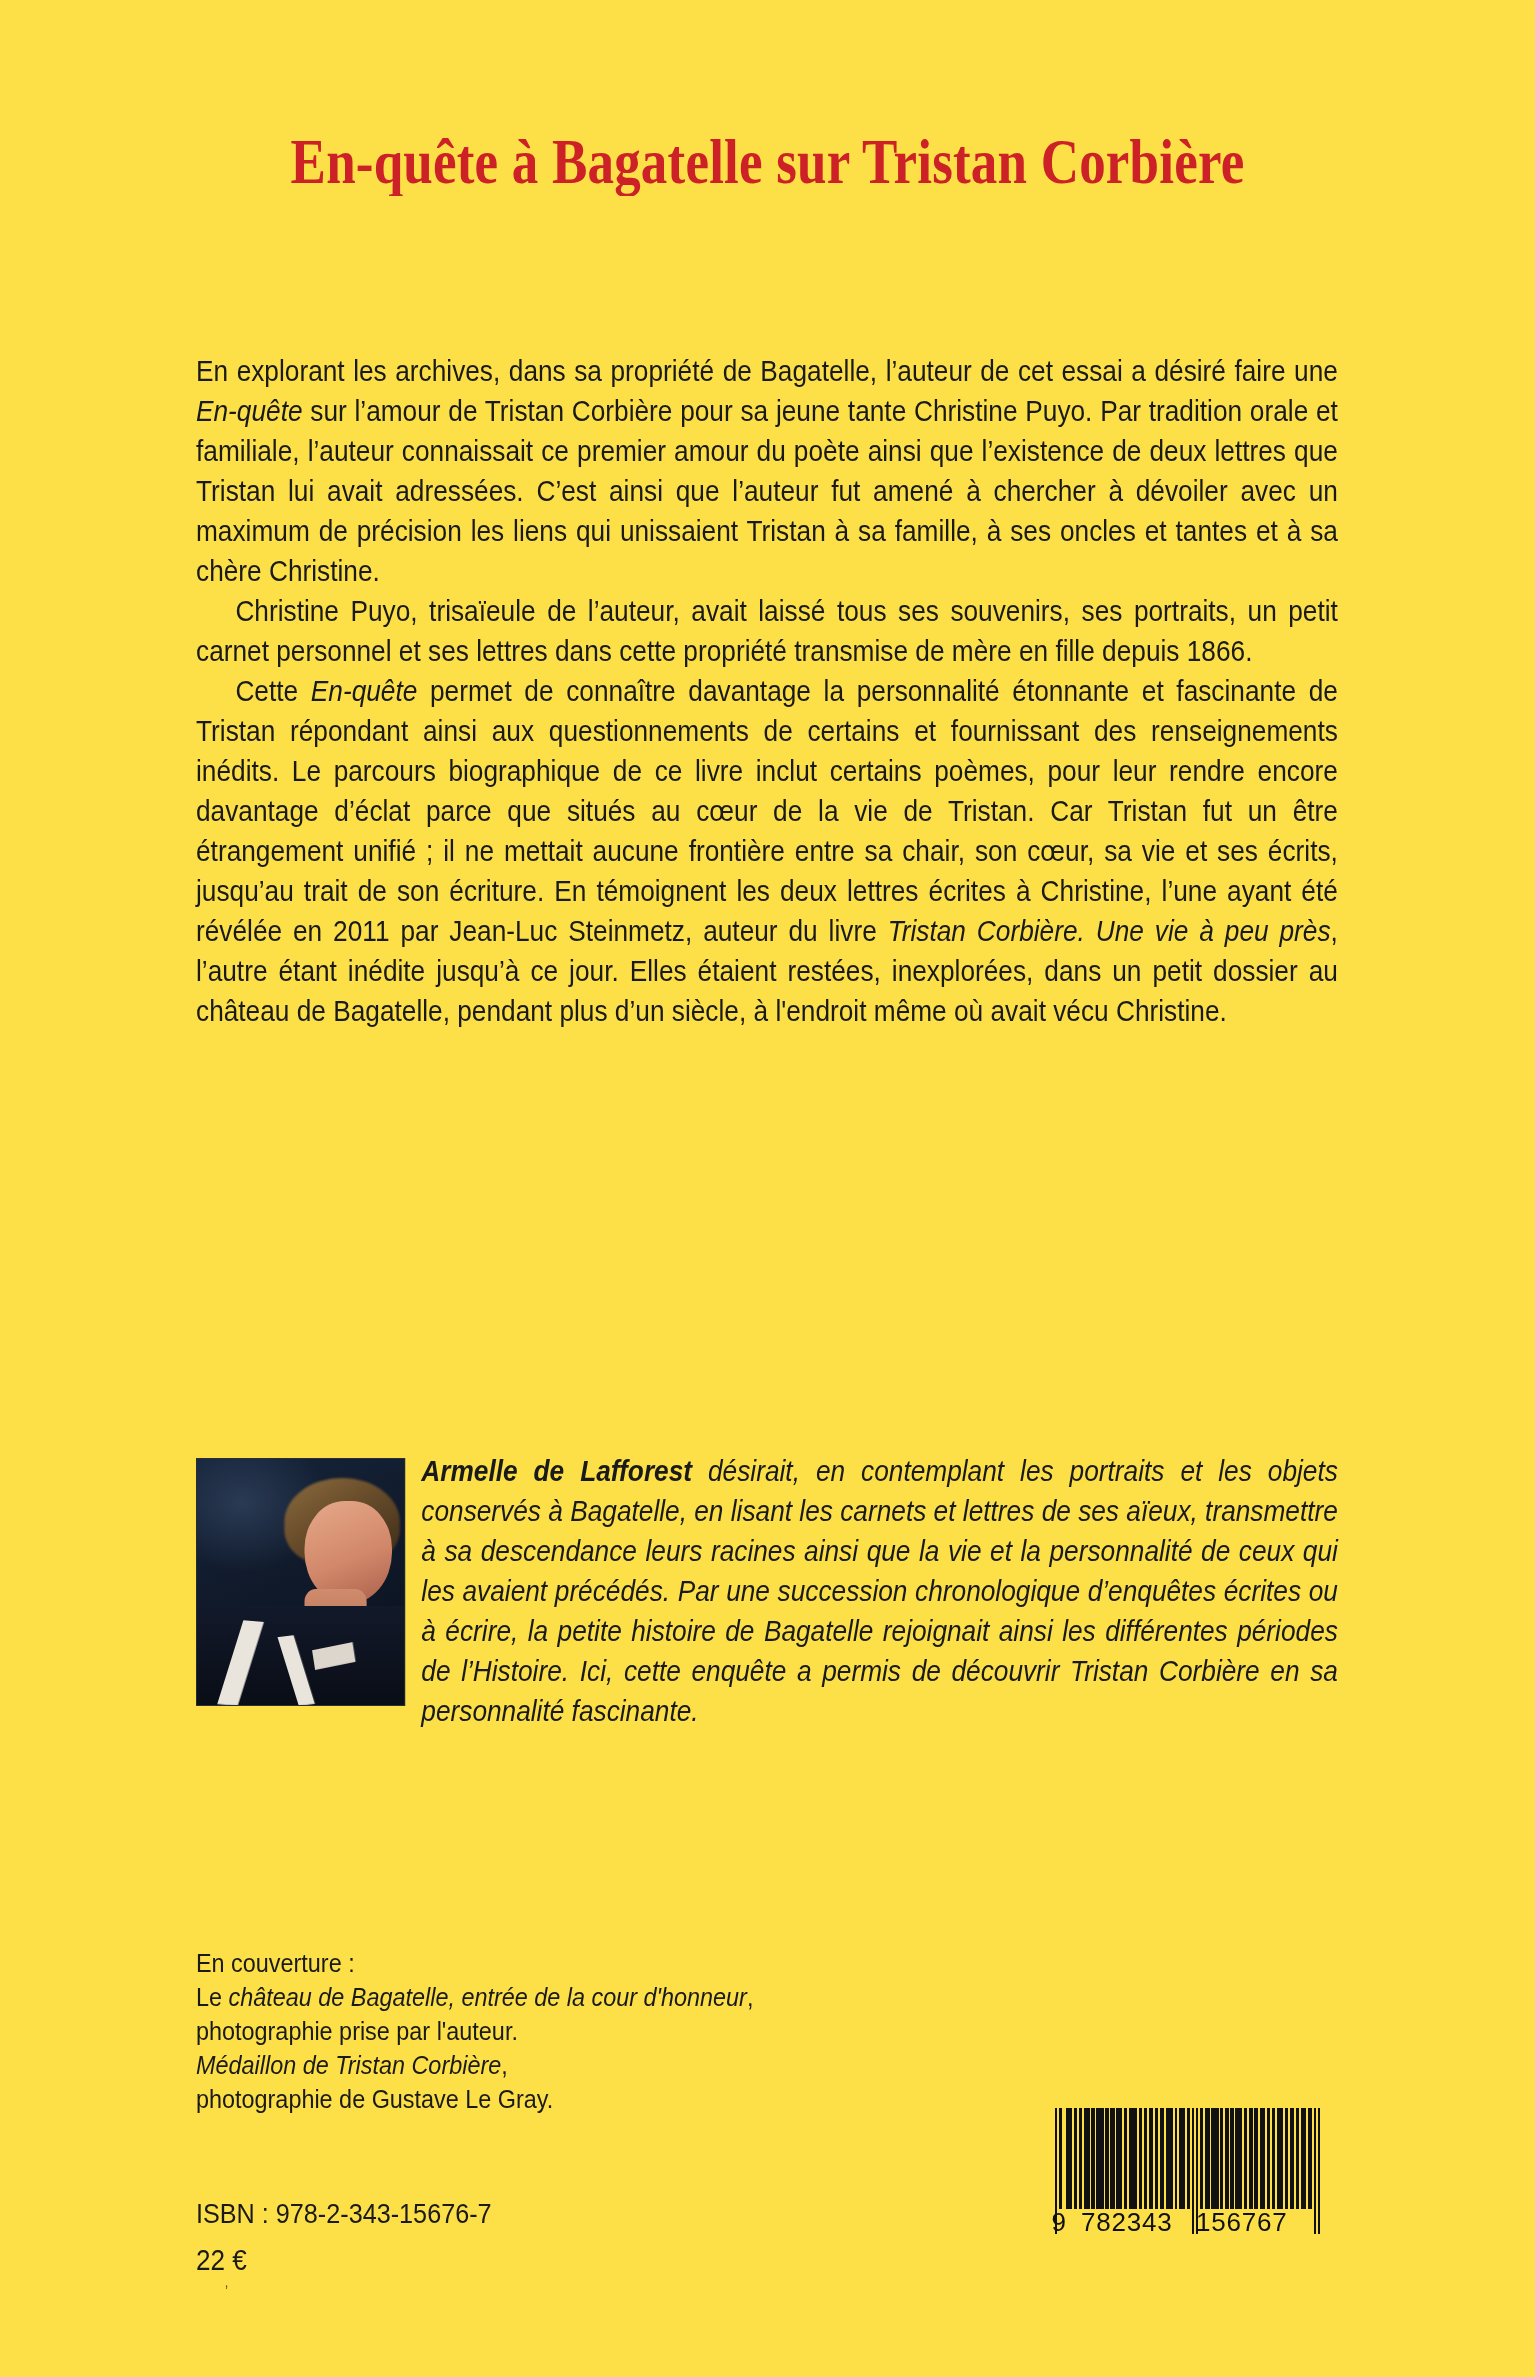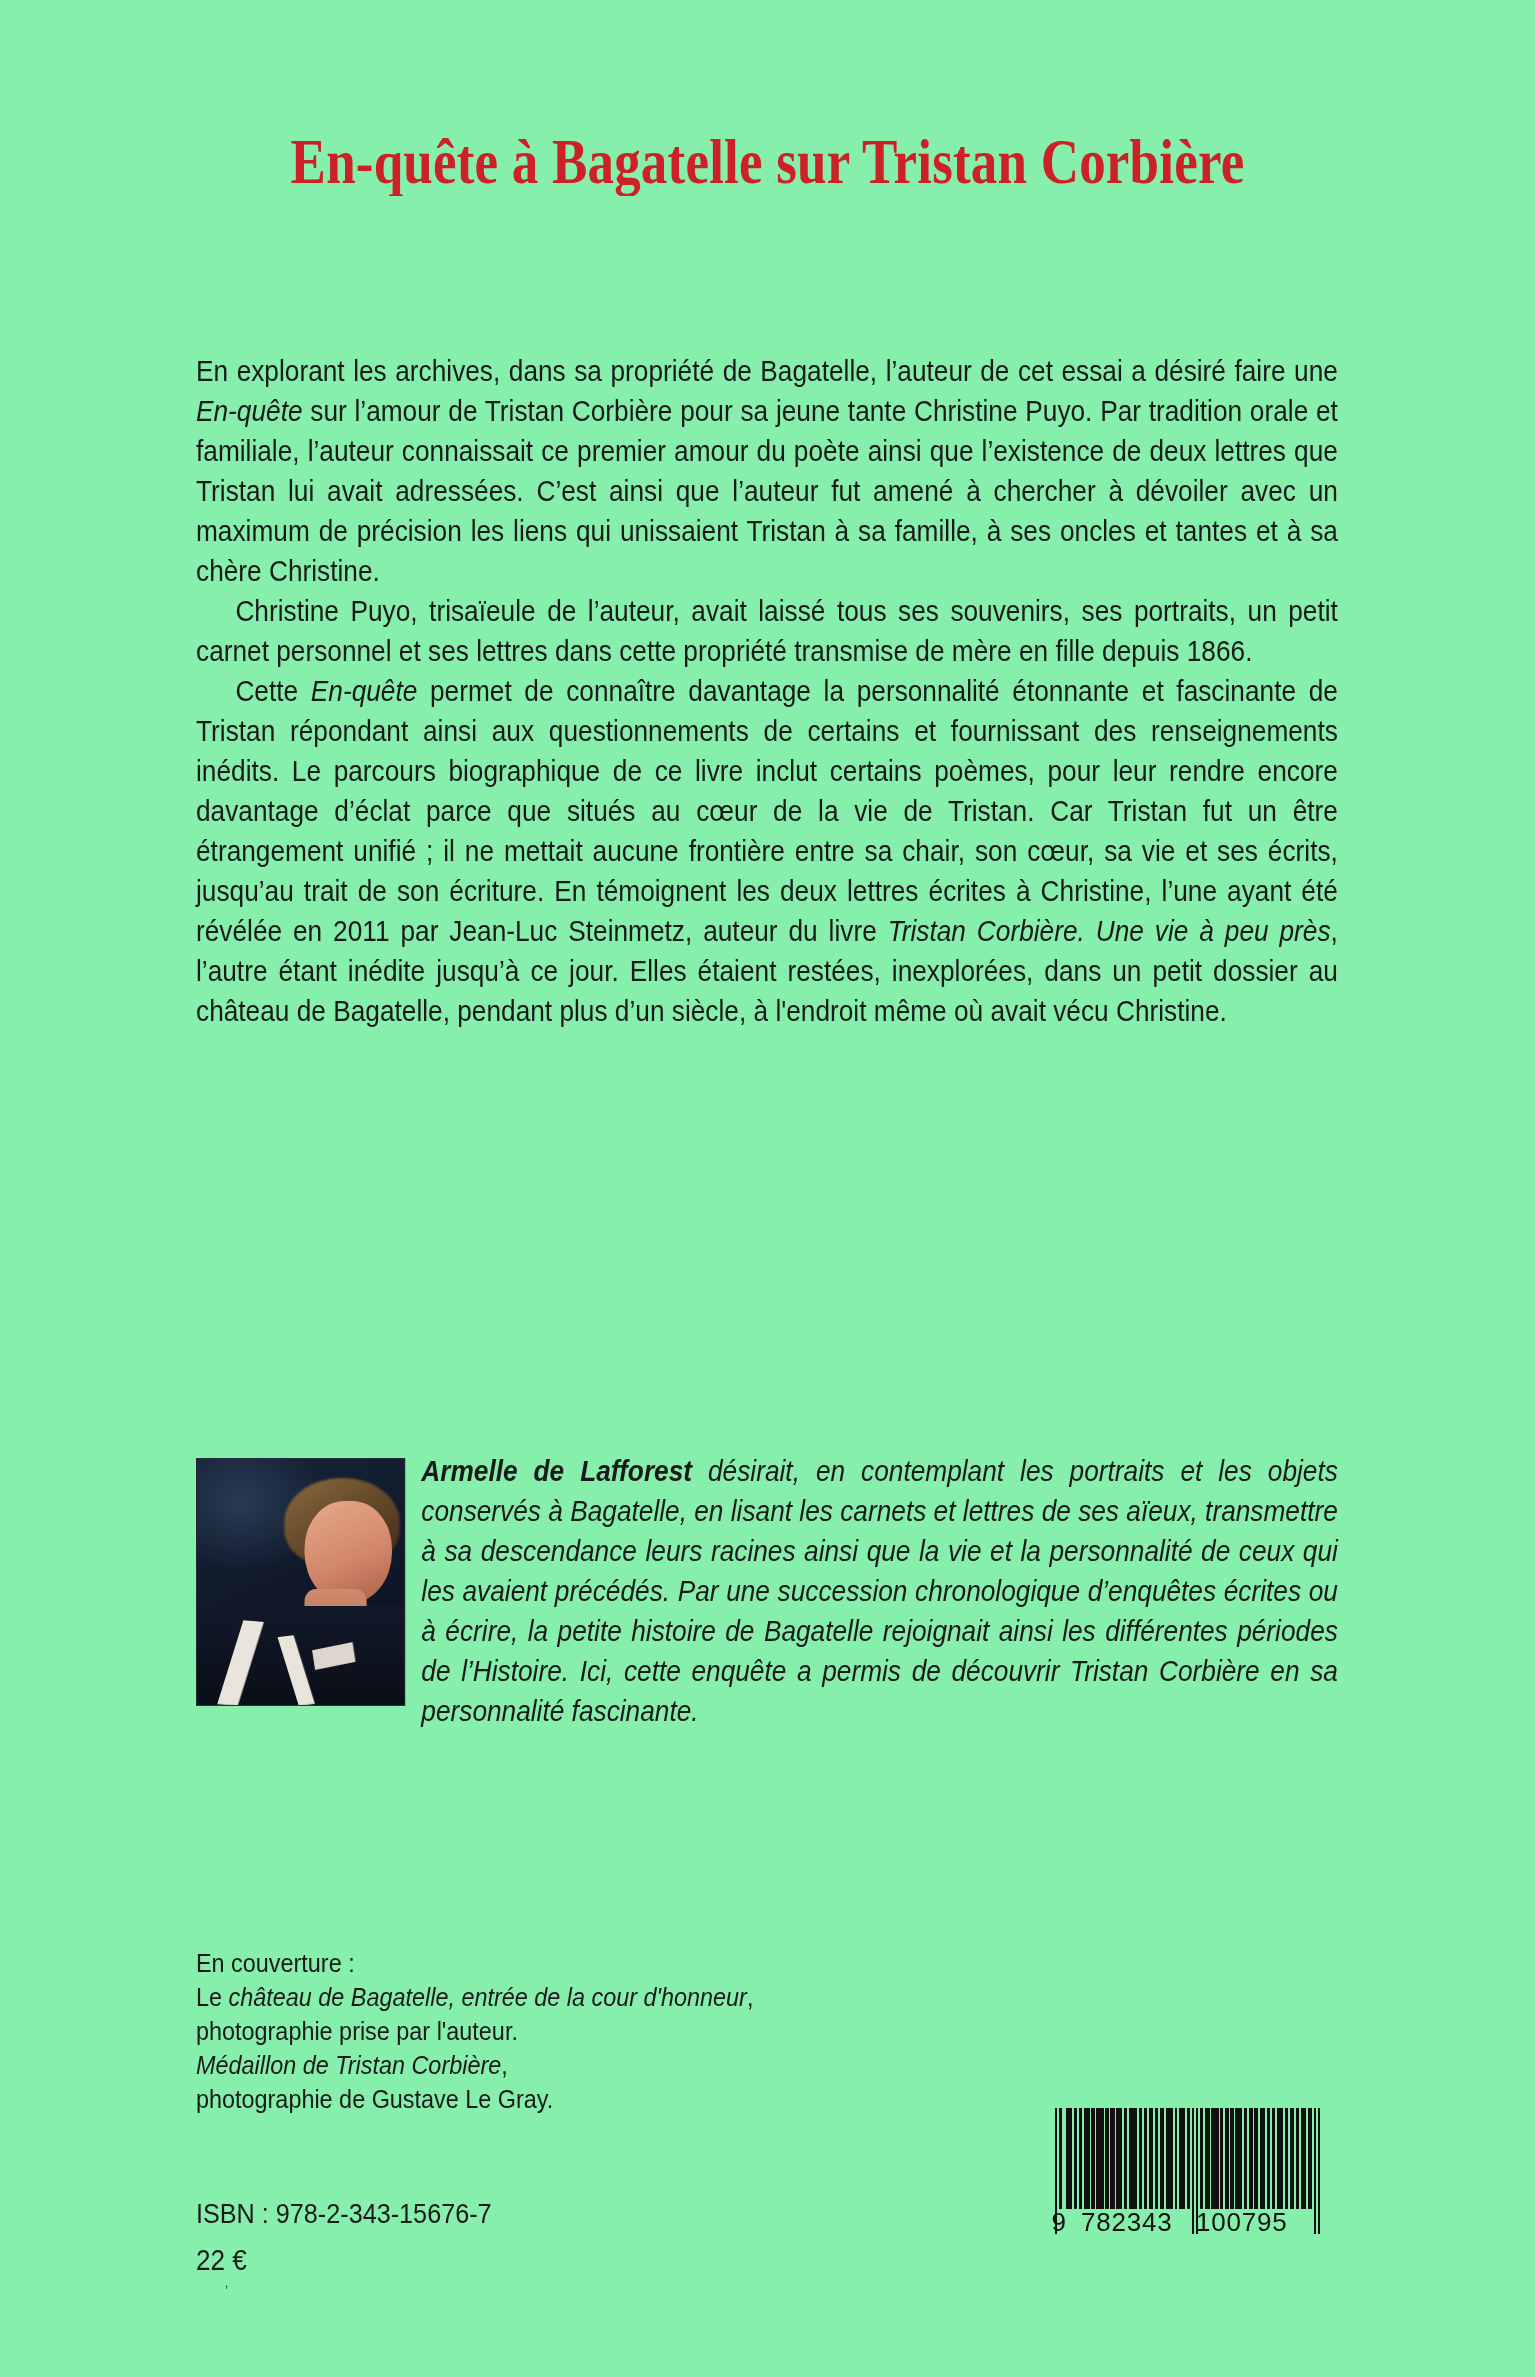--- a/index.html
+++ b/index.html
@@ -12,21 +12,21 @@
     height: 2377px;
     position: relative;
     font-family: "Liberation Sans", sans-serif;
     color: #1a1a1a;
     overflow: hidden;
   }
 
   .page {
     position: absolute;
     inset: 0;
-    background: #86efac;
+    background: #fde047;
   }
 
   
   .title {
     position: absolute;
     left: 0;
     right: 0;
     top: 126px;
     text-align: center;
     font-family: "Liberation Serif", "DejaVu Serif", serif;
@@ -341,18 +341,18 @@
         <div class="bar" style="width: 4.2px;"></div>
         <div class="bar" style="width: 3.4px;"></div>
         <div class="bar" style="width: 5.9px;"></div>
         <div class="bar" style="width: 4.2px;"></div>
         <div class="bar guard" style="width: 2.5px;"></div>
         <div class="bar guard" style="width: 2.5px;"></div>
       </div>
     <div class="digits">
       <span class="d-left">9</span>
       <span class="d-mid">782343</span>
-      <span class="d-right">100795</span>
+      <span class="d-right">156767</span>
     </div>
   </div>
 
 </div>
 
 
 </body></html>

